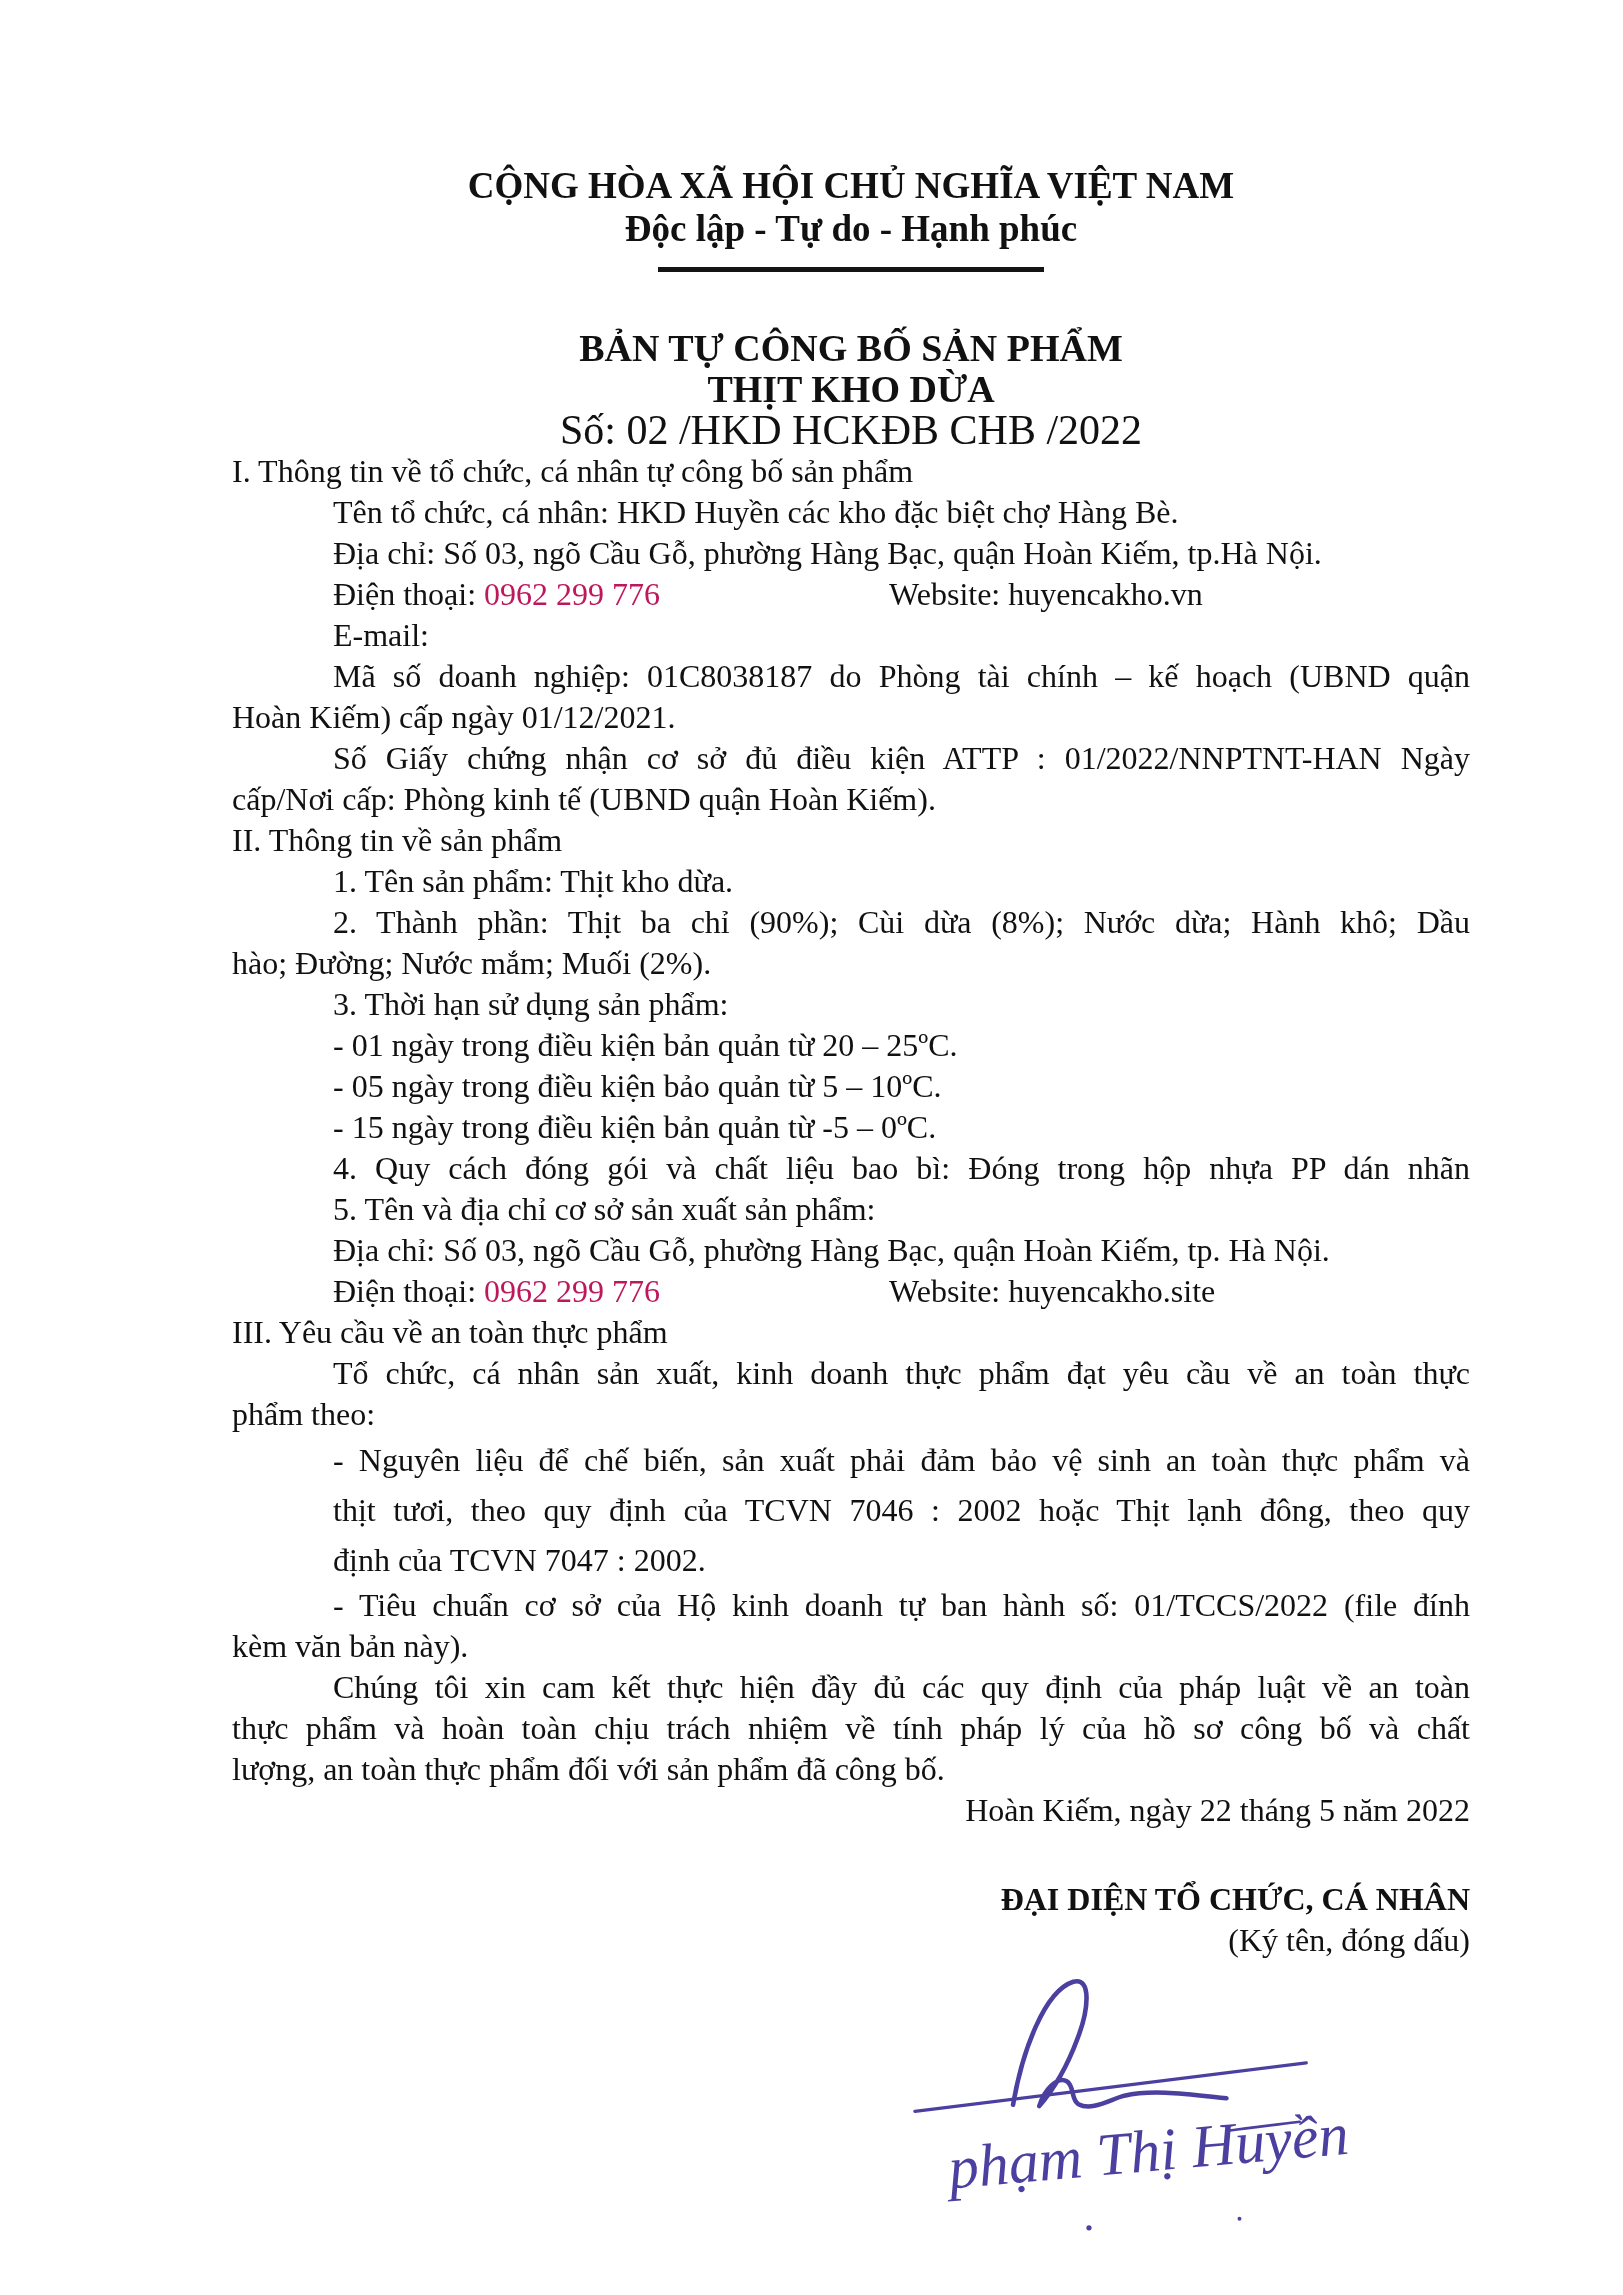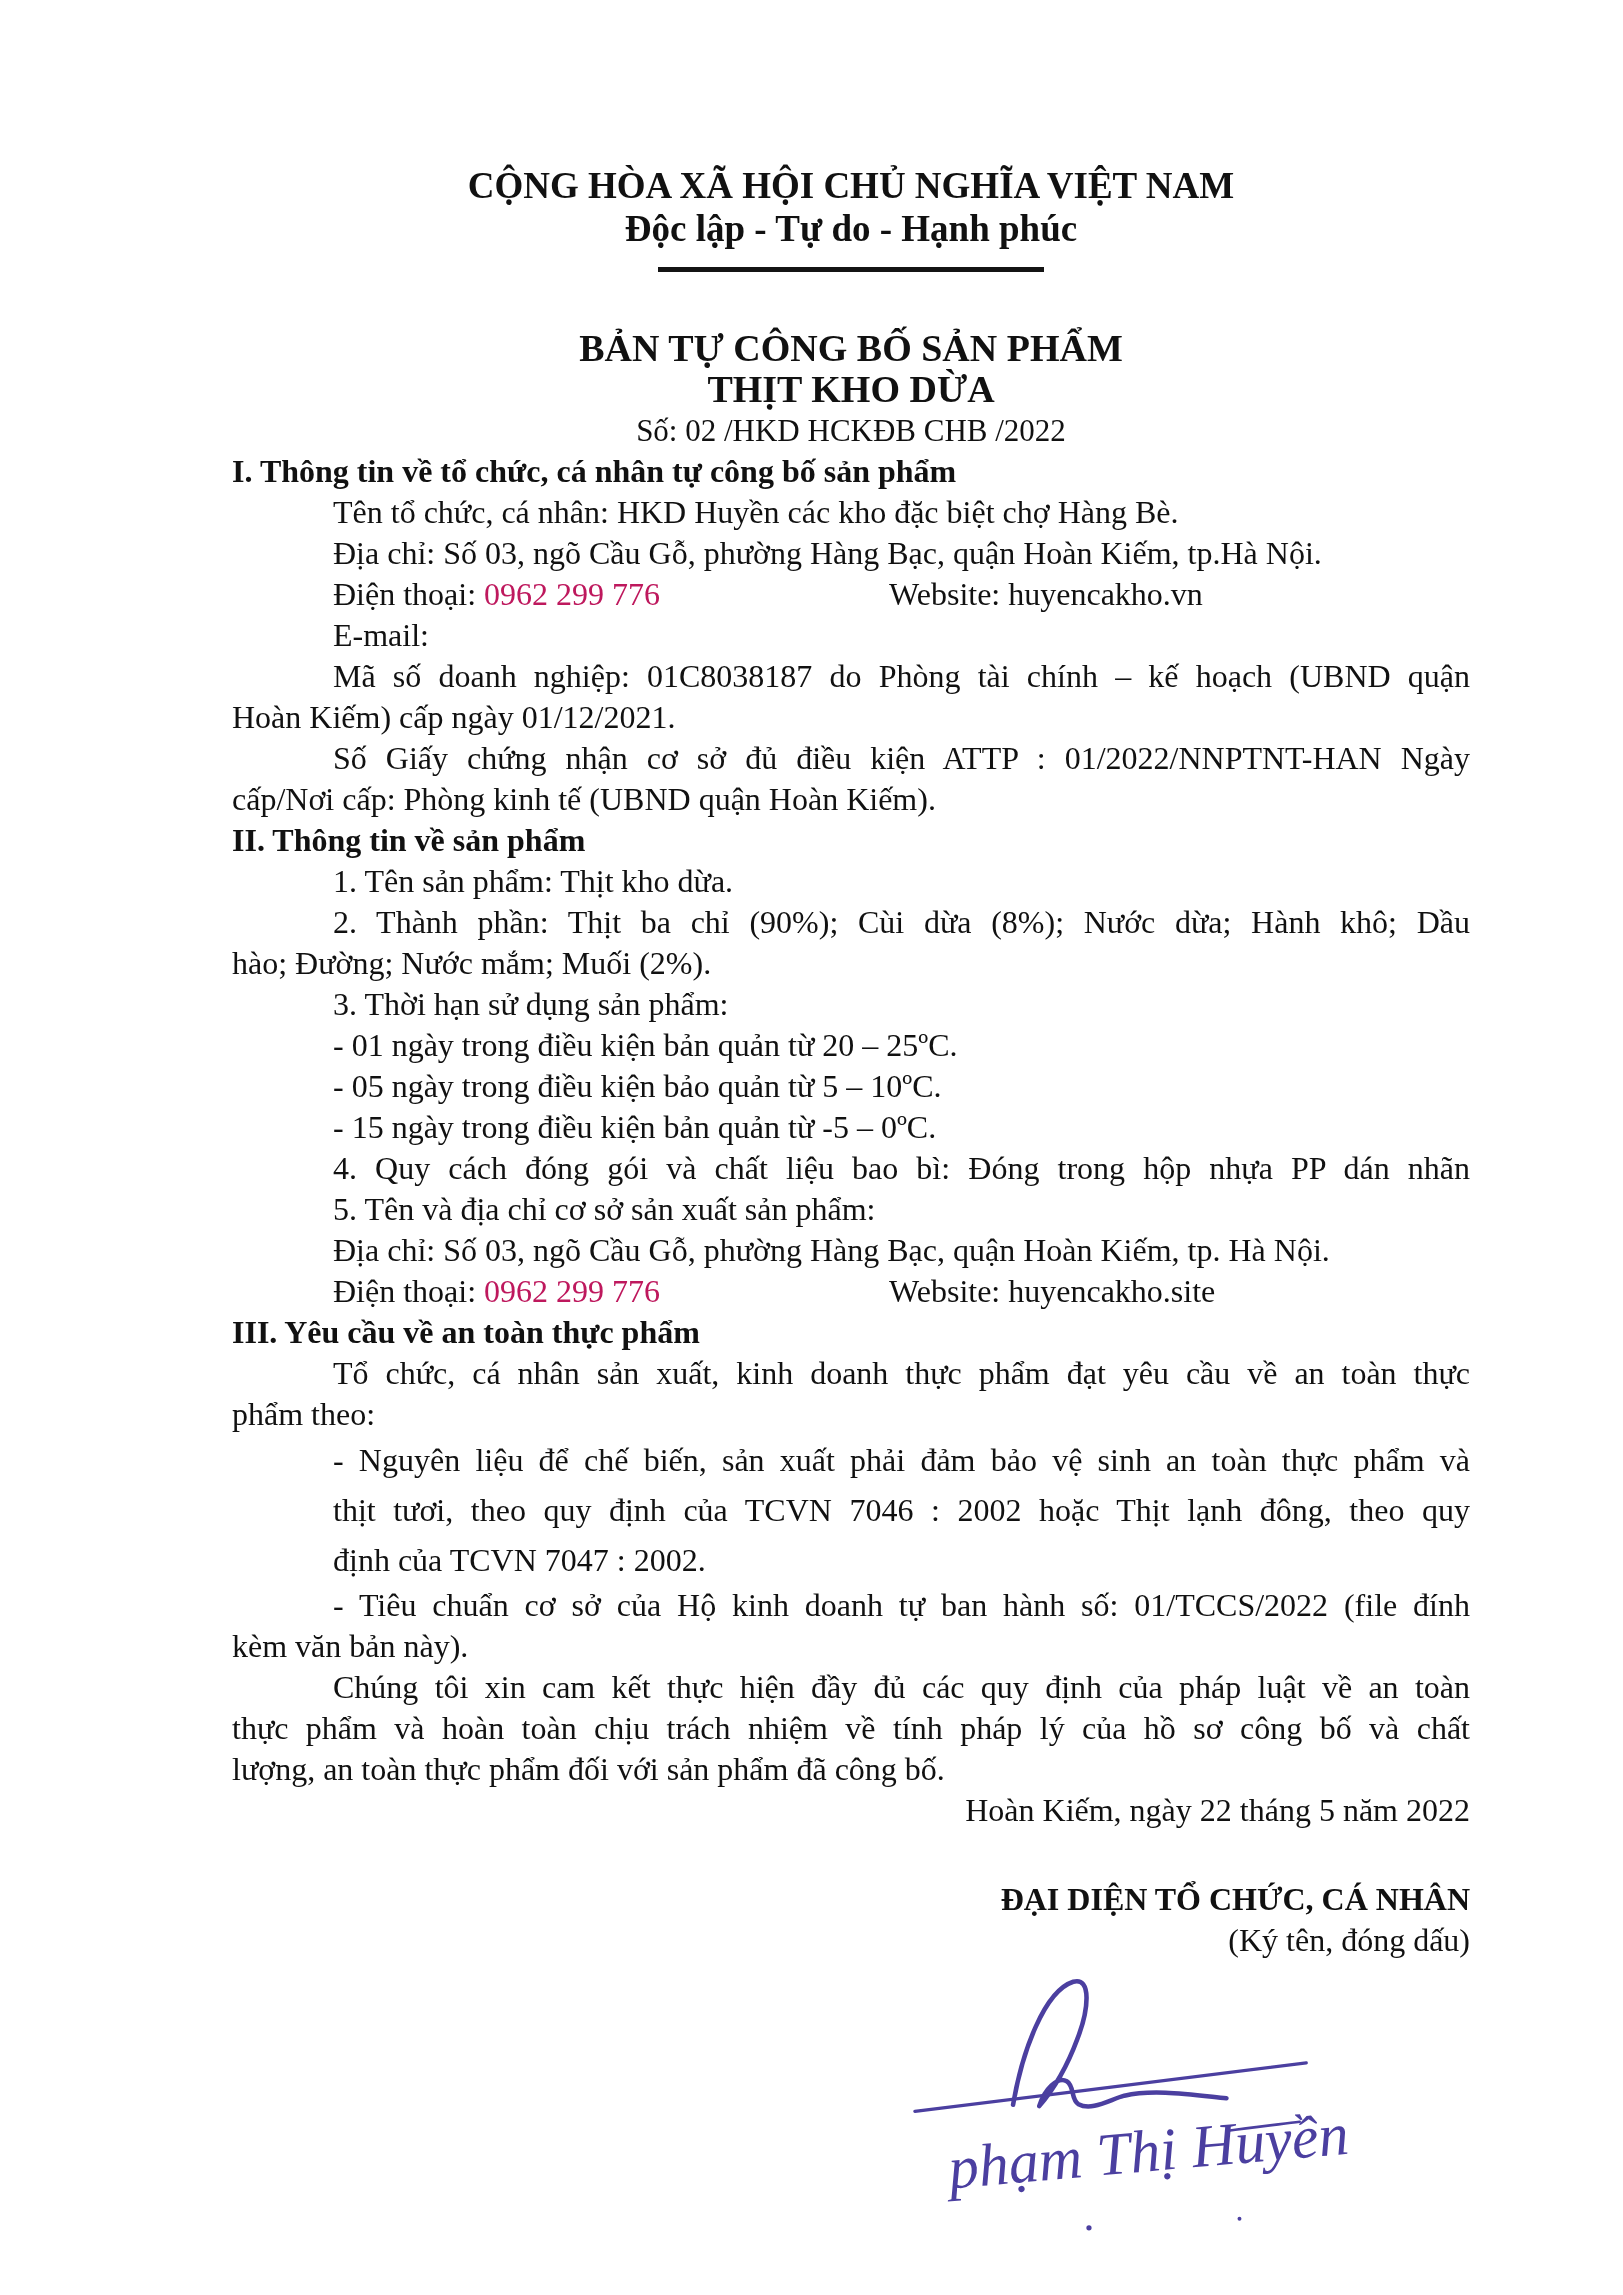--- a/index.html
+++ b/index.html
@@ -11,26 +11,26 @@
     padding:164px 154px 0 232px;
     font-family:"Liberation Serif","DejaVu Serif",serif;
     color:#111;
     overflow:hidden;
   }
   .center{text-align:center;}
   .motto-line{font-size:37px;line-height:43px;font-weight:bold;white-space:nowrap;}
   .motto-sep{width:386px;height:4.6px;background:#141414;margin:17px auto 0 auto;}
   .title-block{margin-top:56px;}
   .doc-title{font-size:38px;line-height:41px;font-weight:bold;white-space:nowrap;}
-  .doc-number{font-size:31px;line-height:41px;font-weight:normal;white-space:nowrap;}
+  .doc-number{font-size:42px;line-height:41px;font-weight:normal;white-space:nowrap;}
   .body-text{margin-top:0;font-size:32px;line-height:41px;}
   .row{margin:0;}
   .indent{text-indent:101px;}
   .hang{margin-left:101px;}
-  .bold{font-weight:bold;}
+  .bold{font-weight:normal;}
   .jl{text-align:justify;text-align-last:justify;white-space:nowrap;}
   .wide .row{line-height:50px;}
   .phone-val{color:#be185d;}
   .spacer{display:inline-block;width:229px;}
   .closing{margin-left:484px;text-align:right;}
   .closing .rep{font-weight:bold;margin-top:48px;}
   .signature{margin-left:641px;margin-top:5.2px;width:661px;height:275px;}
   .sig-svg{width:661px;height:275px;display:block;}
 </style>
 </head>

